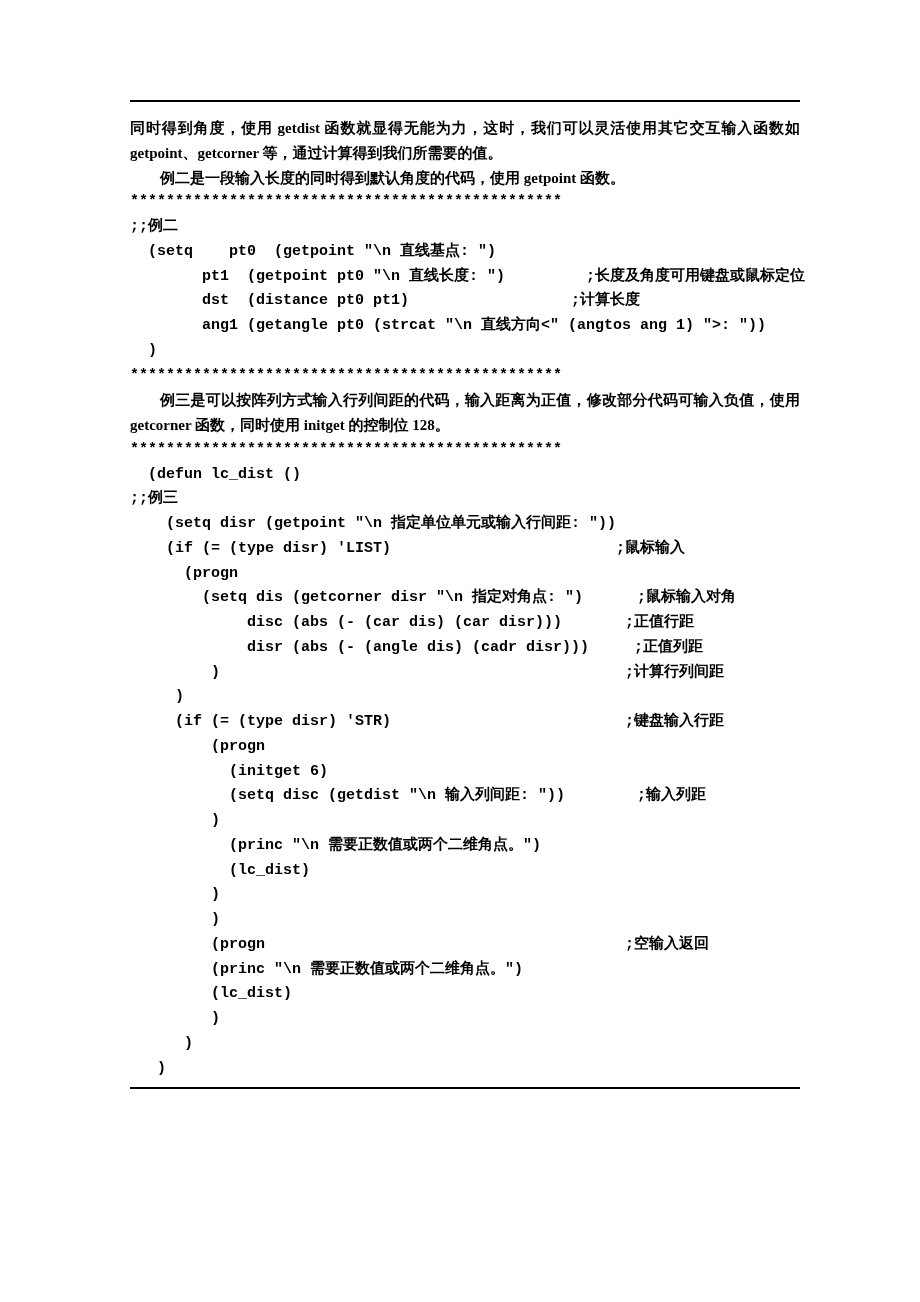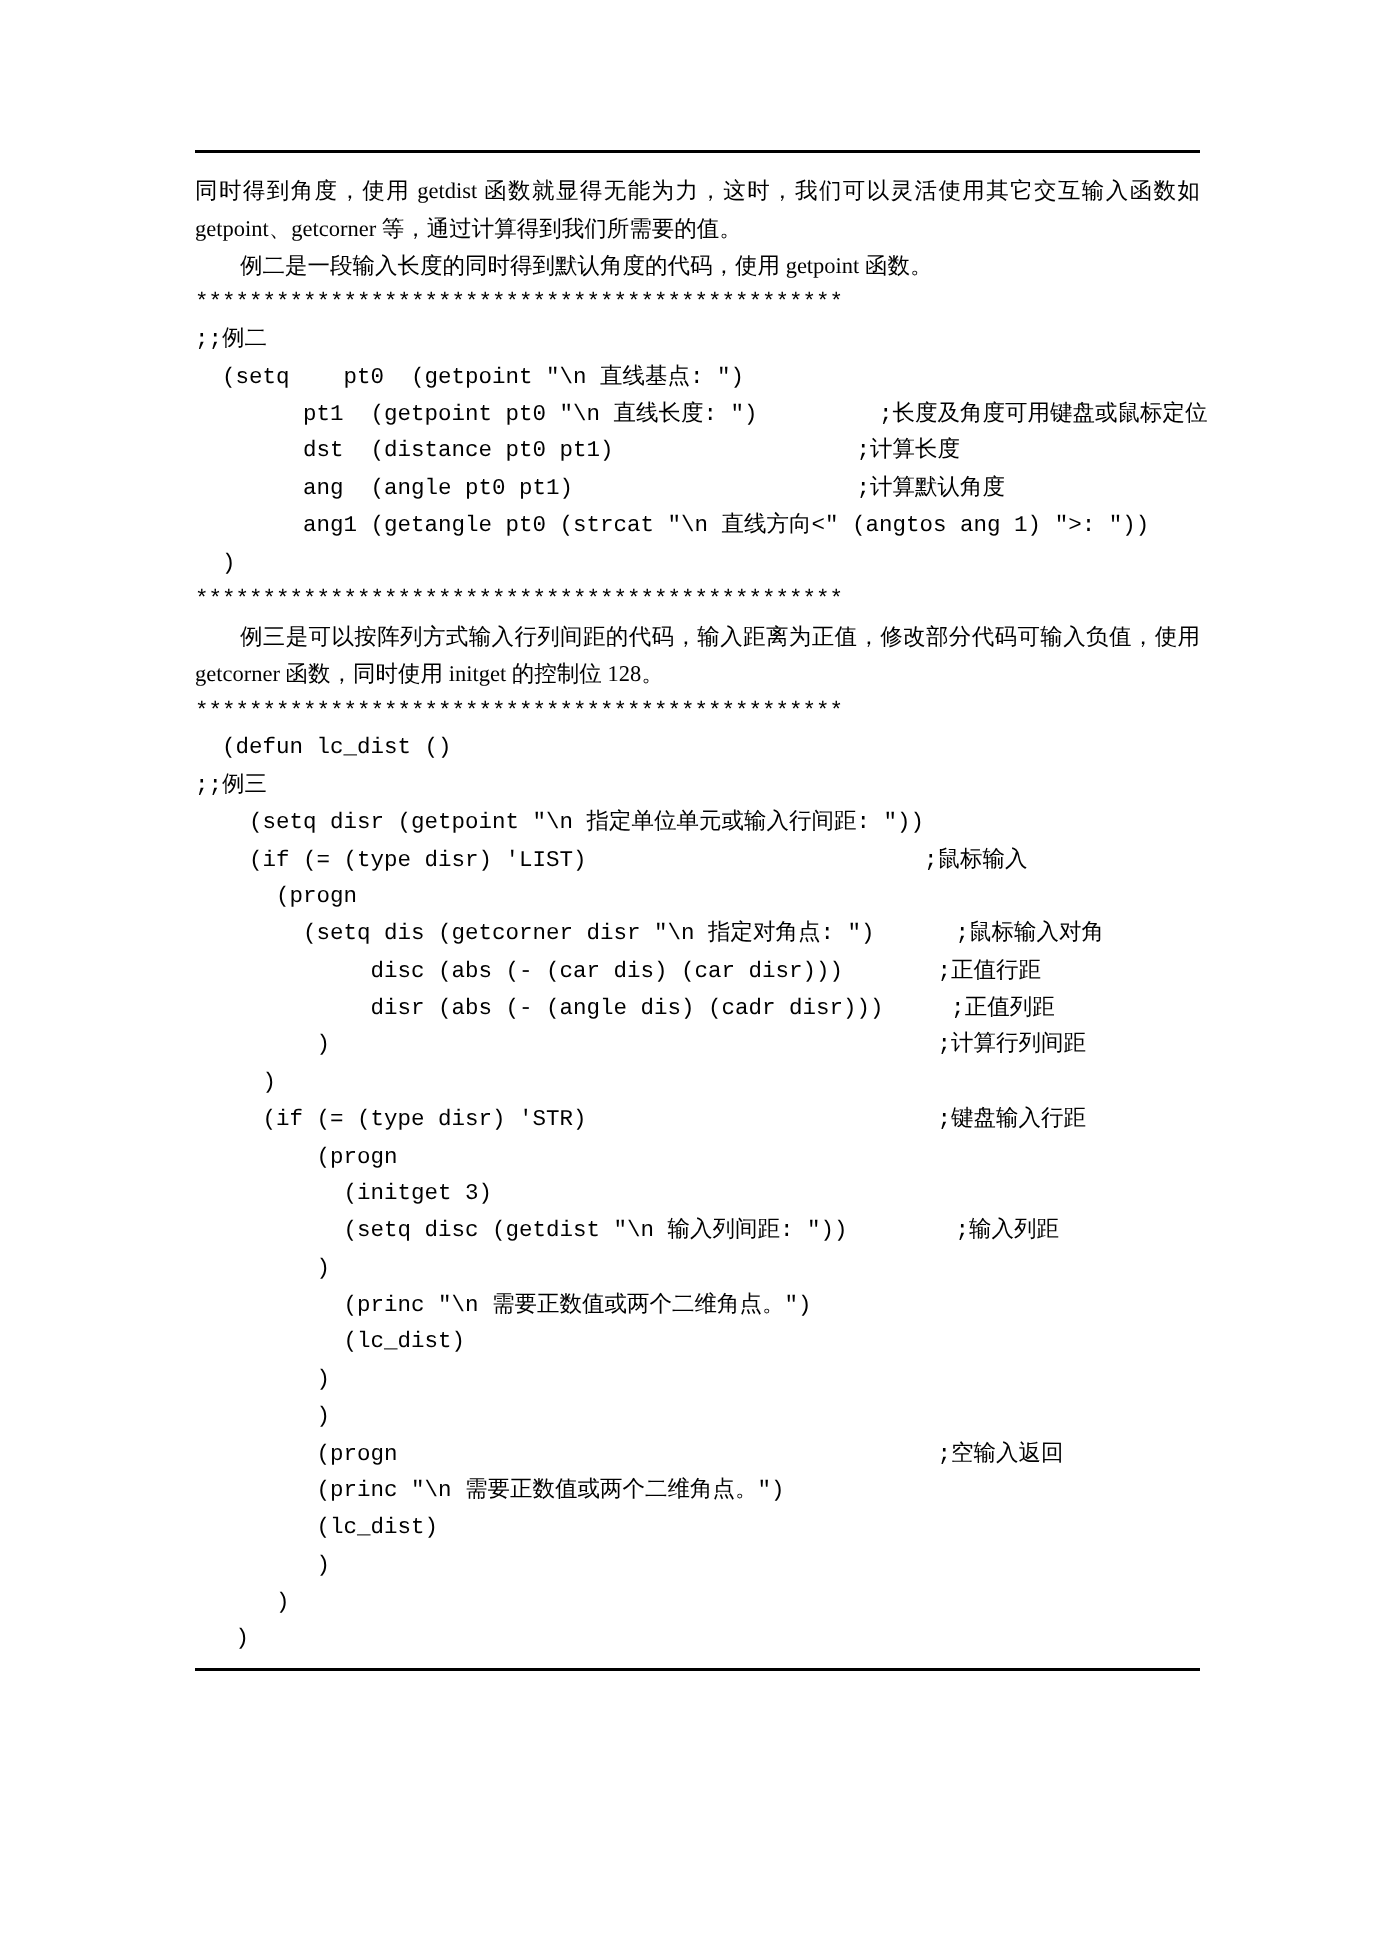--- a/index.html
+++ b/index.html
@@ -11,20 +11,21 @@
       background: #ffffff;
       width: 920px;
       font-family: "SimSun", "宋体", serif;
       font-size: 15px;
       line-height: 1.65;
       color: #000000;
       padding: 0;
     }
     .page-container {
       padding: 100px 120px 30px 130px;
+      font-weight: bold;
     }
     .top-rule {
       border-top: 2px solid #000;
       margin-bottom: 14px;
     }
     .bottom-rule {
       border-top: 2px solid #000;
       margin-top: 6px;
     }
     .para {
@@ -48,21 +49,20 @@
 
   <p class="para">同时得到角度，使用 getdist 函数就显得无能为力，这时，我们可以灵活使用其它交互输入函数如 getpoint、getcorner 等，通过计算得到我们所需要的值。</p>
   <p class="para indent">例二是一段输入长度的同时得到默认角度的代码，使用 getpoint 函数。</p>
 
   <div class="code">************************************************</div>
 
   <div class="code">;;例二</div>
   <div class="code">  (setq    pt0  (getpoint "\n 直线基点: ")</div>
   <div class="code">        pt1  (getpoint pt0 "\n 直线长度: ")         ;长度及角度可用键盘或鼠标定位</div>
   <div class="code">        dst  (distance pt0 pt1)                  ;计算长度</div>
-  <div class="code">        ang  (angle pt0 pt1)                     ;计算默认角度</div>
   <div class="code">        ang1 (getangle pt0 (strcat "\n 直线方向&lt;" (angtos ang 1) "&gt;: "))</div>
   <div class="code">  )</div>
 
   <div class="code">************************************************</div>
 
   <p class="para indent">例三是可以按阵列方式输入行列间距的代码，输入距离为正值，修改部分代码可输入负值，使用 getcorner 函数，同时使用 initget 的控制位 128。</p>
 
   <div class="code">************************************************</div>
 
   <div class="code">  (defun lc_dist ()</div>
@@ -70,21 +70,21 @@
   <div class="code">    (setq disr (getpoint "\n 指定单位单元或输入行间距: "))</div>
   <div class="code">    (if (= (type disr) 'LIST)                         ;鼠标输入</div>
   <div class="code">      (progn</div>
   <div class="code">        (setq dis (getcorner disr "\n 指定对角点: ")      ;鼠标输入对角</div>
   <div class="code">             disc (abs (- (car dis) (car disr)))       ;正值行距</div>
   <div class="code">             disr (abs (- (angle dis) (cadr disr)))     ;正值列距</div>
   <div class="code">         )                                             ;计算行列间距</div>
   <div class="code">     )</div>
   <div class="code">     (if (= (type disr) 'STR)                          ;键盘输入行距</div>
   <div class="code">         (progn</div>
-  <div class="code">           (initget 3)</div>
+  <div class="code">           (initget 6)</div>
   <div class="code">           (setq disc (getdist "\n 输入列间距: "))        ;输入列距</div>
   <div class="code">         )</div>
   <div class="code">           (princ "\n 需要正数值或两个二维角点。")</div>
   <div class="code">           (lc_dist)</div>
   <div class="code">         )</div>
   <div class="code">         )</div>
   <div class="code">         (progn                                        ;空输入返回</div>
   <div class="code">         (princ "\n 需要正数值或两个二维角点。")</div>
   <div class="code">         (lc_dist)</div>
   <div class="code">         )</div>

